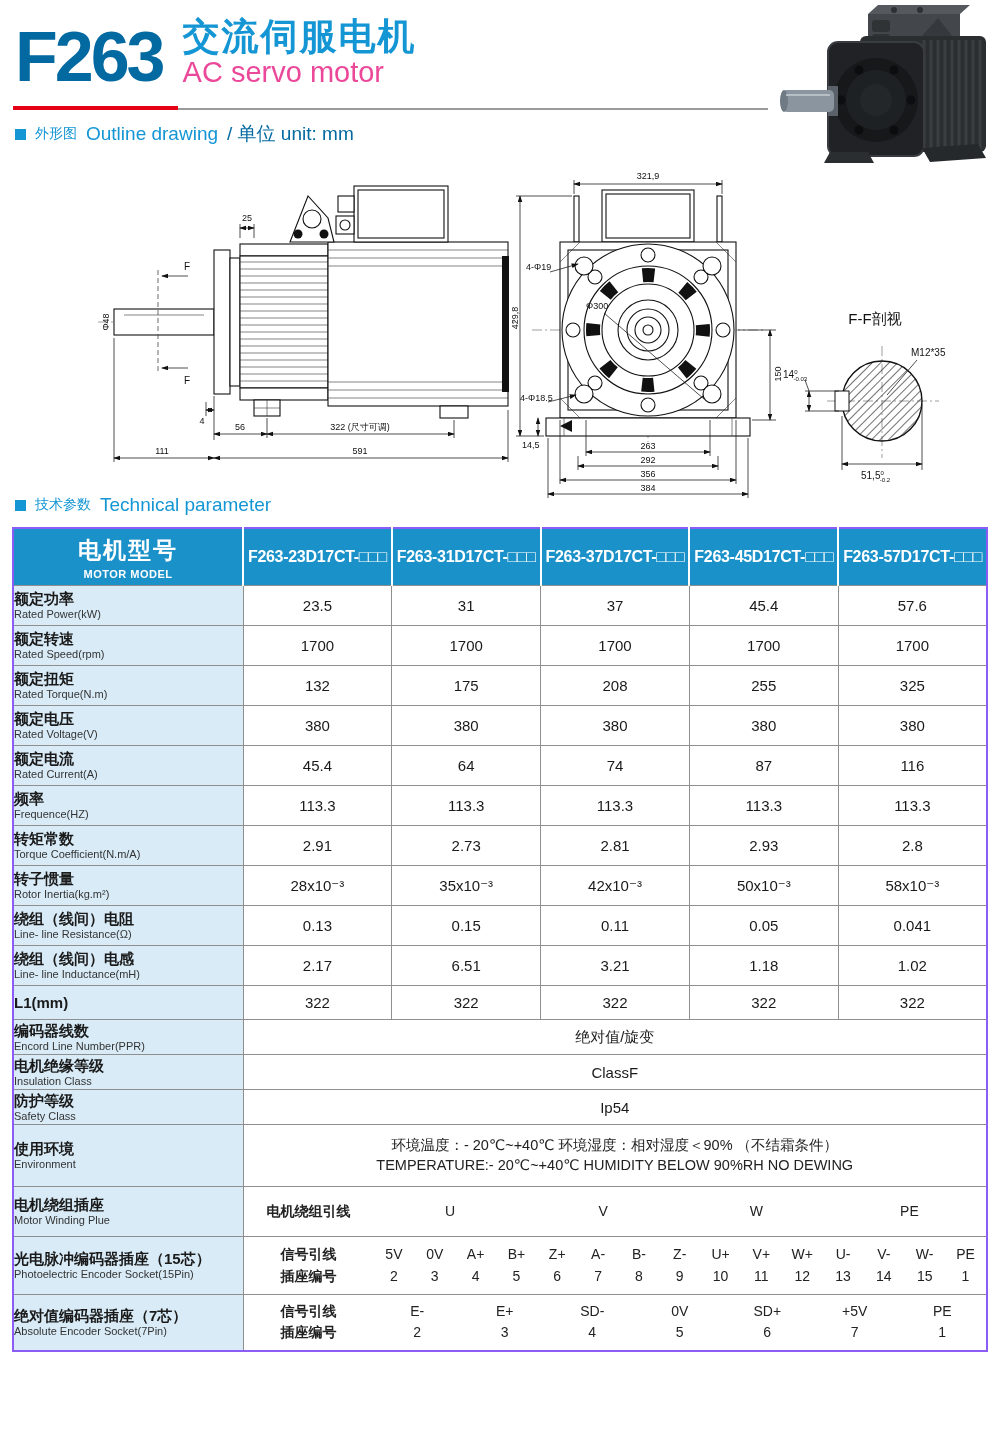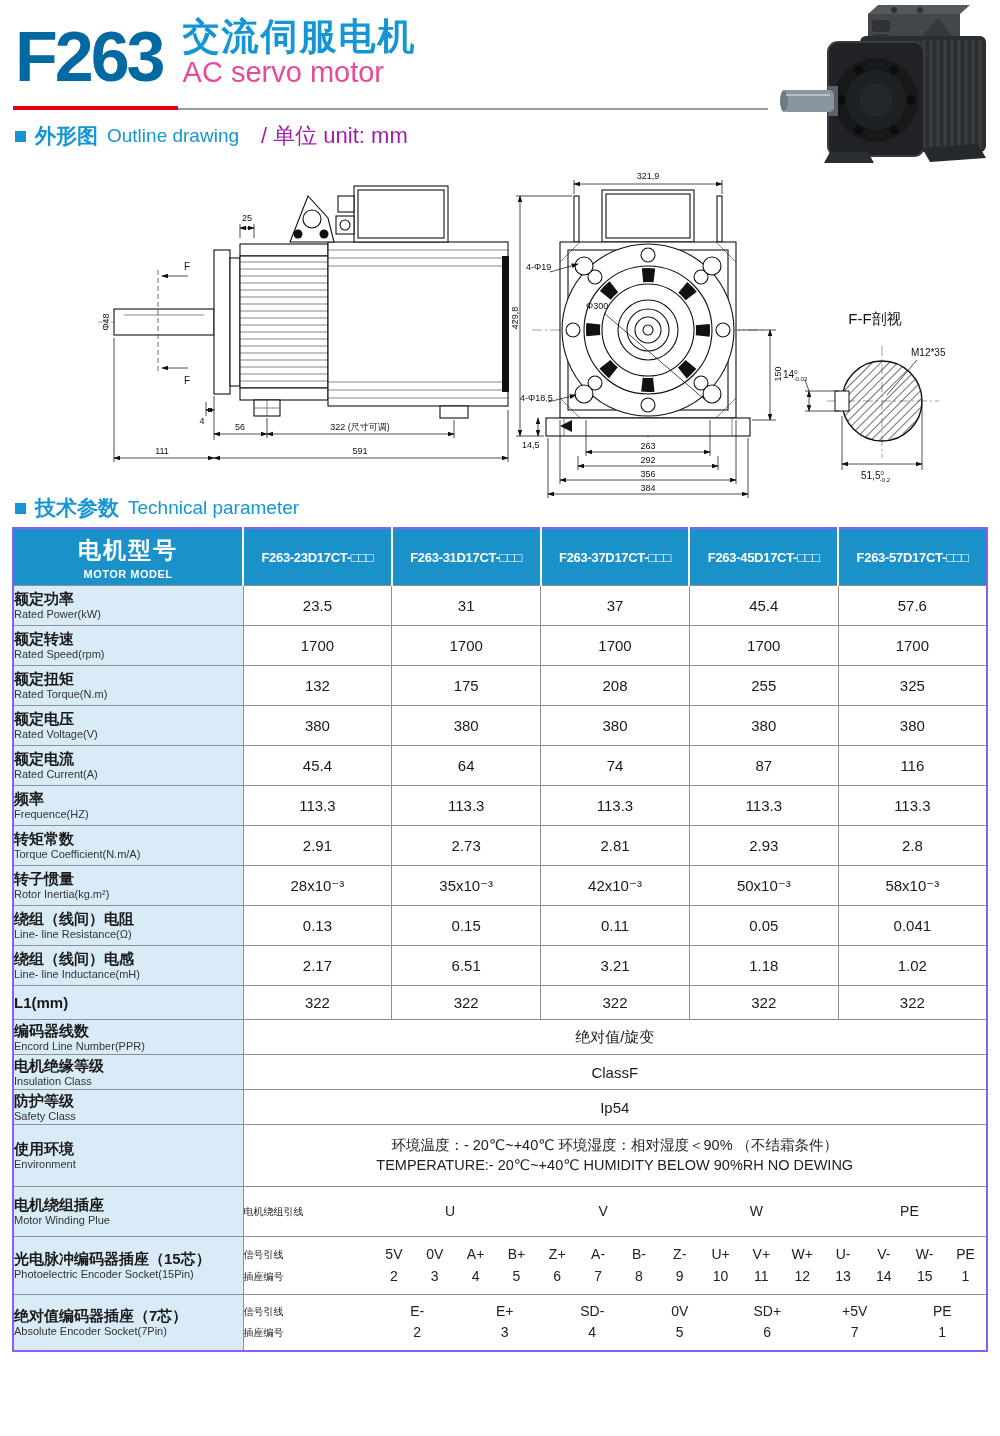--- a/index.html
+++ b/index.html
@@ -13,23 +13,23 @@
   .title-stack{padding-bottom:2px;}
   .title-cn{color:#1496d4;font-size:37px;font-weight:bold;line-height:1.05;letter-spacing:2px;}
   .title-en{color:#ec4899;font-size:29px;line-height:1.05;}
   .rule-red{position:absolute;top:106px;left:13px;width:165px;height:4px;background:#e60013;}
   .rule-gray{position:absolute;top:108px;left:178px;width:590px;height:2px;background:#9a9a9a;}
   
   .sec{position:absolute;left:15px;display:flex;align-items:center;gap:9px;}
   .sec-outline{top:121px;}
   .sec-tech{top:494px;}
   .bullet{width:11px;height:11px;background:#1496d4;flex:0 0 auto;}
-  .sec-cn{color:#1496d4;font-size:21px;font-weight:bold;}
+  .sec-cn{color:#1496d4;font-size:14px;font-weight:normal;}
   .sec-en{color:#1496d4;font-size:19px;}
-  .sec-suffix{color:#a21caf;font-size:22px;margin-left:13px;}
+  .sec-suffix{color:#0369a1;font-size:19px;}
   
   .draw{position:absolute;}
   svg text{font-family:"Liberation Sans","DejaVu Sans",sans-serif;}
   .s{fill:#fff;stroke:#111;stroke-width:1.1;}
   .ln{stroke:#111;stroke-width:1.1;fill:none;}
   .thin{stroke:#333;stroke-width:.6;fill:none;}
   .cl{stroke:#777;stroke-width:.7;fill:none;stroke-dasharray:10 3 2 3;}
   .cl2{stroke:#444;stroke-width:.8;fill:none;stroke-dasharray:5 3;}
   .dl{stroke:#222;stroke-width:.8;fill:none;}
   .dim{font-size:9px;fill:#111;}
@@ -38,30 +38,30 @@
   .ff-title{font-size:15px;fill:#111;}
   
   table.tech{position:absolute;left:12px;top:527px;width:976px;border-collapse:collapse;table-layout:fixed;
              border:2px solid #8b5cf6;}
   table.tech col.c0{width:230px;}
   table.tech th{background:#1a91c9;color:#fff;height:56px;text-align:center;vertical-align:middle;
                 border-right:2px solid #fff;padding:0;}
   table.tech th:last-child{border-right:none;}
   .mh-cn{font-size:23px;font-weight:bold;letter-spacing:2px;}
   .mh-en{font-size:11px;font-weight:bold;letter-spacing:.5px;margin-top:2px;}
-  .mc{font-size:13px;font-weight:bold;letter-spacing:-.3px;}
+  .mc{font-size:16px;font-weight:bold;letter-spacing:-.3px;}
   table.tech td{border:1px solid #8f8f8f;padding:0;vertical-align:middle;}
   td.lbl{background:#d8ebf7;text-align:left;padding:2px 4px 2px 9px;}
   .lbl-cn{font-size:15px;font-weight:bold;color:#1a1a1a;line-height:1.15;}
   .lbl-en{font-size:11px;color:#333;line-height:1.15;margin-top:1px;}
   td.val{text-align:center;font-size:15px;color:#1a1a1a;}
   td.span2 .l1,td.span2 .l2{text-align:center;font-size:14.5px;line-height:1.35;}
   td.pins{padding:2px 6px 2px 0;}
   .pin-row{display:flex;align-items:center;line-height:1.55;}
-  .pin-label{flex:0 0 130px;font-size:10px;font-weight:normal;}
+  .pin-label{flex:0 0 130px;text-align:center;font-size:14px;font-weight:bold;}
   .pin-cell{flex:1;text-align:center;font-size:14px;}
 </style>
 </head>
 <body>
 
 <div class="hdr">
   <div class="model-big">F263</div>
   <div class="title-stack">
     <div class="title-cn">交流伺服电机</div>
     <div class="title-en">AC servo motor</div>

